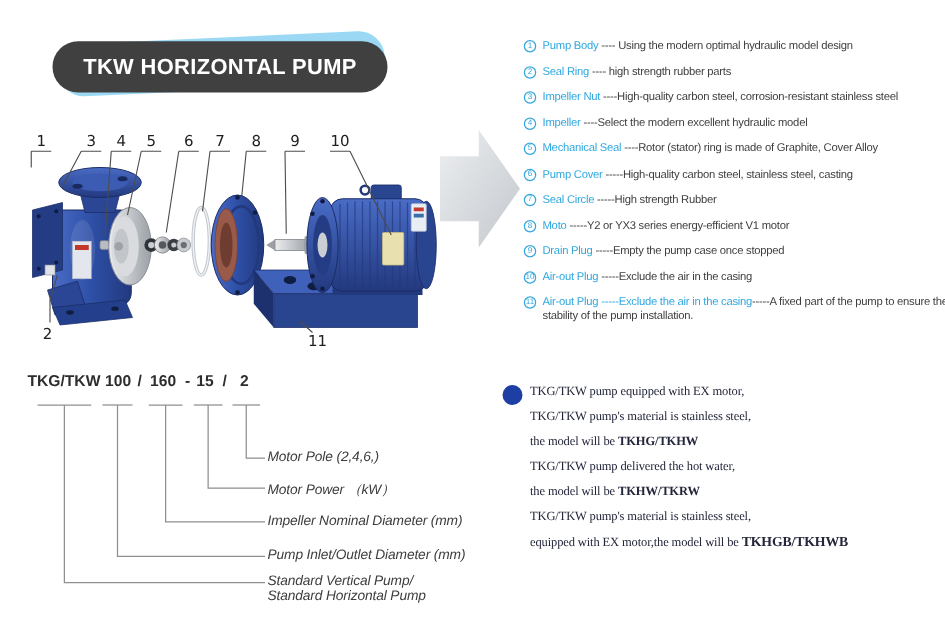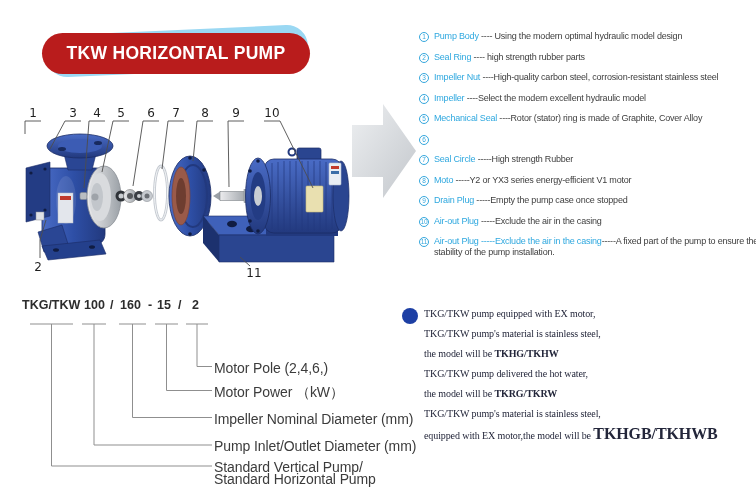--- a/index.html
+++ b/index.html
@@ -8,49 +8,49 @@
     background:#ffffff;
     font-family:"Liberation Sans", sans-serif;
   }
   
   .banner-shadow{
     position:absolute;left:46px;top:30px;width:262px;height:42px;
     background:#9ad8f3;border-radius:22px;transform:rotate(-2.6deg);
   }
   .banner{
     position:absolute;left:42px;top:33px;width:268px;height:41px;
-    background:#b91c1c;border-radius:21px;
+    background:#404040;border-radius:21px;
     display:flex;align-items:center;justify-content:center;
     color:#ffffff;font-weight:bold;font-size:17.5px;letter-spacing:.3px;
   }
   
   #diagram-svg{position:absolute;left:0;top:0;z-index:0;}
   
   .parts-list{position:absolute;left:419px;top:31px;width:340px;z-index:2;}
   .part-item{display:flex;align-items:flex-start;margin-bottom:9.5px;}
   .pnum{
     flex:0 0 auto;width:10px;height:10px;box-sizing:border-box;
     border:1px solid #35a7dd;border-radius:50%;color:#35a7dd;
     font-size:6.5px;line-height:8px;text-align:center;margin:1px 5px 0 0;
   }
   .ptext{font-size:9px;line-height:11px;color:#3e3e3e;letter-spacing:-0.2px;}
   .pblue{color:#2fa8df;}
   
   .notes{position:absolute;left:424px;top:308px;width:332px;z-index:2;font-family:Liberation Serif, serif;}
   .note-line{font-size:10px;line-height:12px;color:#23263a;margin-bottom:8px;letter-spacing:-0.1px;}
   .note-line:nth-child(7){margin-bottom:3px;}
   .note-line .b{font-weight:bold;}
-  .note-line:last-child .b{font-size:16px;margin-top:23px;}
+  .note-line:last-child .b{font-size:11px;margin-top:23px;}
   .bullet{
     position:absolute;left:402px;top:308px;width:16px;height:16px;
     background:#1d3fa4;border-radius:50%;z-index:2;
   }
   
   .mseg{position:absolute;top:298px;font-size:12.5px;font-weight:bold;color:#2d2d2d;z-index:2;}
-  .mlabel{position:absolute;font-size:14px;color:#3c3c3c;z-index:2;letter-spacing:-0.1px;}
+  .mlabel{position:absolute;font-size:11px;color:#3c3c3c;z-index:2;letter-spacing:-0.1px;font-style:italic;}
 </style>
 </head>
 <body>
 
 <svg id="diagram-svg" width="756" height="500" viewBox="0 0 756 500">
   <defs>
     <linearGradient id="blueG" x1="0" y1="0" x2="1" y2="0">
       <stop offset="0" stop-color="#4a6cc6"></stop>
         <stop offset="0.5" stop-color="#2e4fa6"></stop>
         <stop offset="1" stop-color="#22397e"></stop>
@@ -240,20 +240,21 @@
   <div class="part-item">
     <span class="pnum">4</span>
     <span class="ptext"><span class="pblue">Impeller</span><span> ----Select the modern excellent hydraulic model</span></span>
   </div>
   <div class="part-item">
     <span class="pnum">5</span>
     <span class="ptext"><span class="pblue">Mechanical Seal</span><span> ----Rotor (stator) ring is made of Graphite, Cover Alloy</span></span>
   </div>
   <div class="part-item">
     <span class="pnum">6</span>
+    <span class="ptext"><span class="pblue">Pump Cover</span><span> -----High-quality carbon steel, stainless steel, casting</span></span>
   </div>
   <div class="part-item">
     <span class="pnum">7</span>
     <span class="ptext"><span class="pblue">Seal Circle</span><span> -----High strength Rubber</span></span>
   </div>
   <div class="part-item">
     <span class="pnum">8</span>
     <span class="ptext"><span class="pblue">Moto</span><span> -----Y2 or YX3 series energy-efficient V1 motor</span></span>
   </div>
   <div class="part-item">
@@ -269,21 +270,21 @@
     <span class="ptext"><span class="pblue">Air-out Plug -----Exclude the air in the casing</span><span>-----A fixed part of the pump to ensure the stability of the pump installation.</span></span>
   </div>
 </div>
 
 <div class="bullet"></div>
 <div class="notes">
   <div class="note-line"><span>TKG/TKW pump equipped with EX motor,</span><span class="b"></span></div>
   <div class="note-line"><span>TKG/TKW pump's material is stainless steel,</span><span class="b"></span></div>
   <div class="note-line"><span>the model will be </span><span class="b">TKHG/TKHW</span></div>
   <div class="note-line"><span>TKG/TKW pump delivered the hot water,</span><span class="b"></span></div>
-  <div class="note-line"><span>the model will be </span><span class="b">TKRG/TKRW</span></div>
+  <div class="note-line"><span>the model will be </span><span class="b">TKHW/TKRW</span></div>
   <div class="note-line"><span>TKG/TKW pump's material is stainless steel,</span><span class="b"></span></div>
   <div class="note-line"><span>equipped with EX motor,the model will be </span><span class="b">TKHGB/TKHWB</span></div>
 </div>
 
 <span class="mseg" style="left:22px">TKG/TKW</span>
 <span class="mseg" style="left:84px">100</span>
 <span class="mseg" style="left:110px">/</span>
 <span class="mseg" style="left:120px">160</span>
 <span class="mseg" style="left:148px">-</span>
 <span class="mseg" style="left:157px">15</span>

